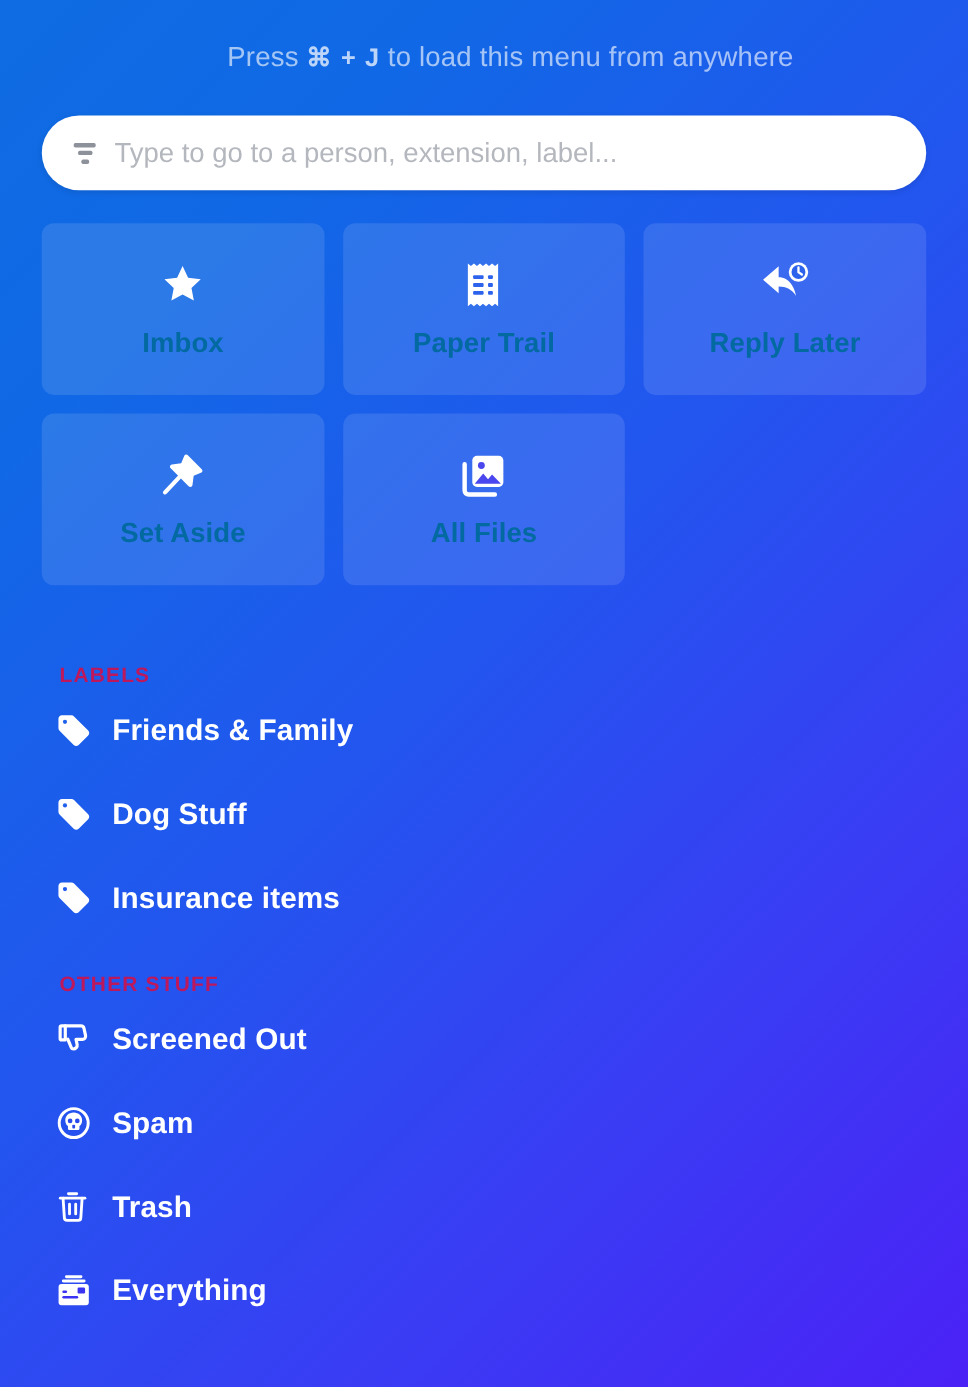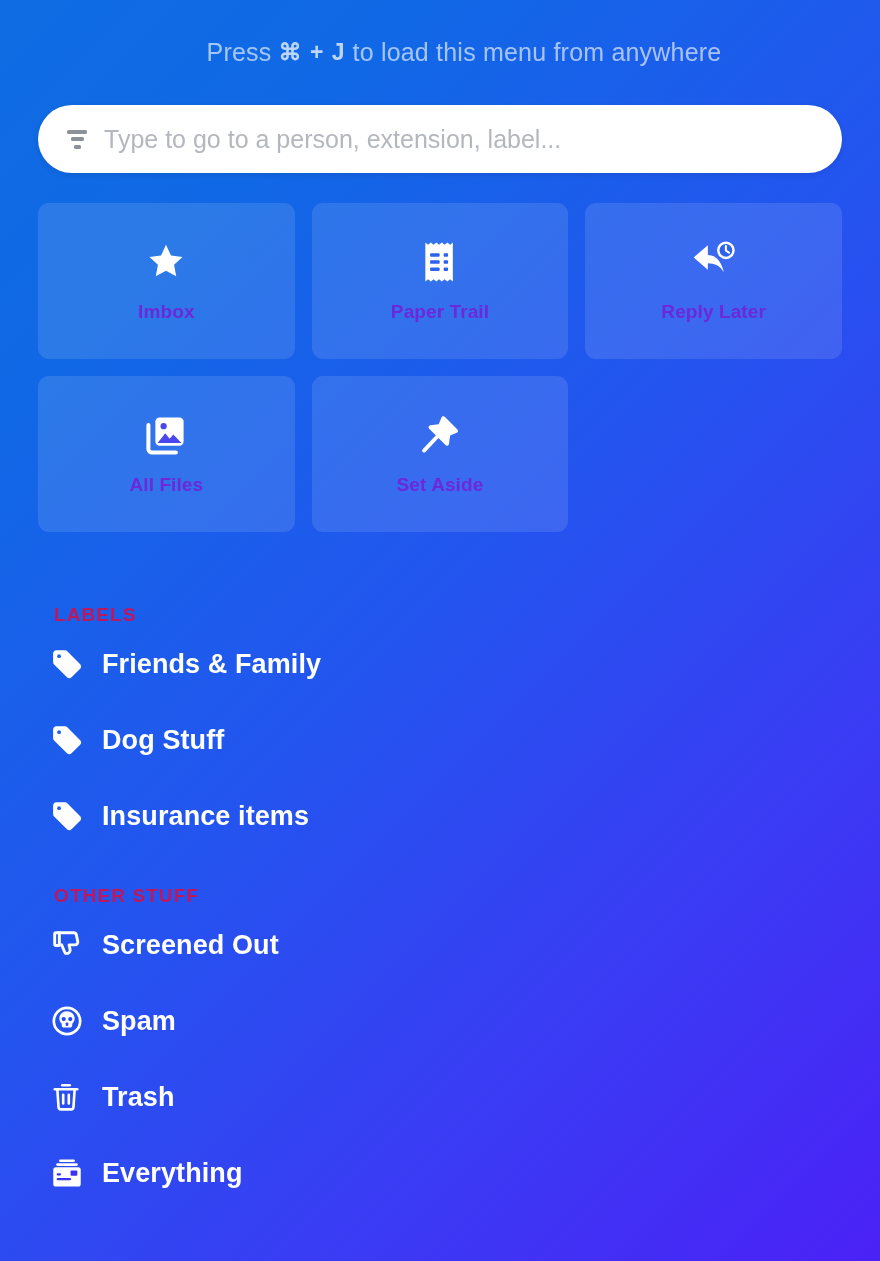--- a/index.html
+++ b/index.html
@@ -105,24 +105,24 @@
     gap: 16px;
     cursor: pointer;
   }
   .tile .tile-ico {
     height: 46px;
     display: flex;
     align-items: center;
     justify-content: center;
   }
   .tile .tile-label {
-    font-size: 19px;
+    font-size: 25px;
     font-weight: 700;
     letter-spacing: 0.1px;
-    color: #6d28d9;
+    color: #0369a1;
   }
 
   
   .section-head {
     margin: 0 0 0 54px;
     font-size: 19px;
     font-weight: 700;
     letter-spacing: 1.1px;
     color: #be185d;
   }
@@ -204,38 +204,38 @@
         <circle cx="19.2" cy="5.9" r="4.6" fill="#fff"></circle>
         <circle cx="19.2" cy="5.9" r="3.3" fill="#2c62ec"></circle>
         <path d="M19.2 3.7v2.3l1.6 1.1" stroke="#fff" stroke-width="1.1" stroke-linecap="round"></path>
       </svg>
     </span>
     <span class="tile-label">Reply Later</span>
   </div>
 
   <div class="tile">
     <span class="tile-ico">
+      <svg width="46" height="44" viewBox="0 0 24 24" fill="#fff">
+        <path d="M14.6 2.1c-.6-.6-1.5-.4-1.8.4l-1.5 3.6-4.6.6c-.9.1-1.3 1.2-.6 1.9l8.9 8.9c.7.7 1.8.3 1.9-.6l.6-4.6 3.6-1.5c.8-.3 1-1.2.4-1.8z"></path>
+        <path d="M10.3 13.1l-7 7.4" stroke="#fff" stroke-width="2.1" stroke-linecap="round"></path>
+      </svg>
+    </span>
+    <span class="tile-label">Set Aside</span>
+  </div>
+
+  <div class="tile">
+    <span class="tile-ico">
       <svg width="46" height="44" viewBox="0 0 24 24" fill="none">
         <path d="M2.4 6.6v13a2 2 0 0 0 2 2h13" stroke="#fff" stroke-width="2.2" stroke-linecap="round"></path>
         <rect x="6.2" y="2.4" width="15.4" height="15.4" rx="2.3" fill="#fff"></rect>
         <circle cx="10.7" cy="7.2" r="1.7" fill="#4a47ef"></circle>
         <path d="M7.4 16.3l4.2-5.2 2.4 2.9 2-2.3 4.4 4.6z" fill="#4a47ef"></path>
       </svg>
     </span>
     <span class="tile-label">All Files</span>
-  </div>
-
-  <div class="tile">
-    <span class="tile-ico">
-      <svg width="46" height="44" viewBox="0 0 24 24" fill="#fff">
-        <path d="M14.6 2.1c-.6-.6-1.5-.4-1.8.4l-1.5 3.6-4.6.6c-.9.1-1.3 1.2-.6 1.9l8.9 8.9c.7.7 1.8.3 1.9-.6l.6-4.6 3.6-1.5c.8-.3 1-1.2.4-1.8z"></path>
-        <path d="M10.3 13.1l-7 7.4" stroke="#fff" stroke-width="2.1" stroke-linecap="round"></path>
-      </svg>
-    </span>
-    <span class="tile-label">Set Aside</span>
   </div>
 
 </div>
 
 <div class="section-head" id="labels-head">LABELS</div>
 
 <div class="row">
   <span class="row-ico">
     <svg width="34" height="34" viewBox="0 0 24 24" fill="#fff">
       <path d="M2.2 4.6C2.2 3.3 3.2 2.3 4.5 2.3h6.1c.6 0 1.2.25 1.6.7l9.1 9.1c.9.9.9 2.3 0 3.2l-6.1 6.1c-.9.9-2.3.9-3.2 0L2.9 12.3a2.3 2.3 0 0 1-.7-1.6z"></path>

